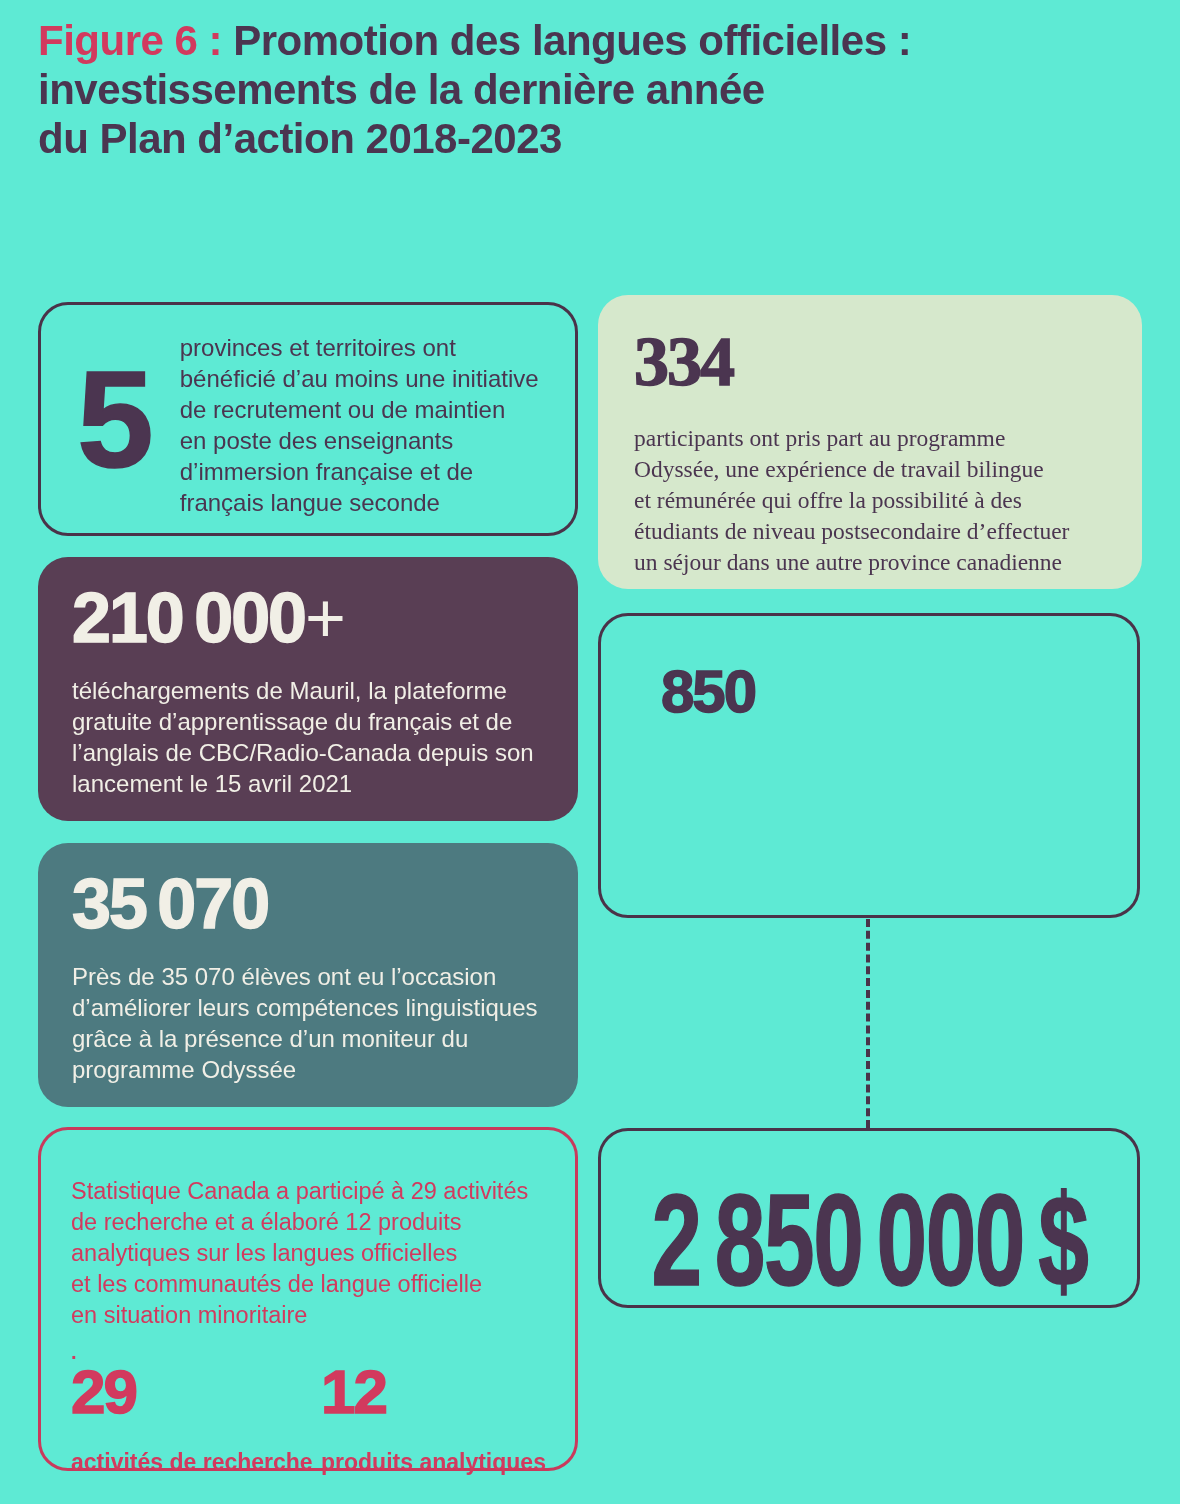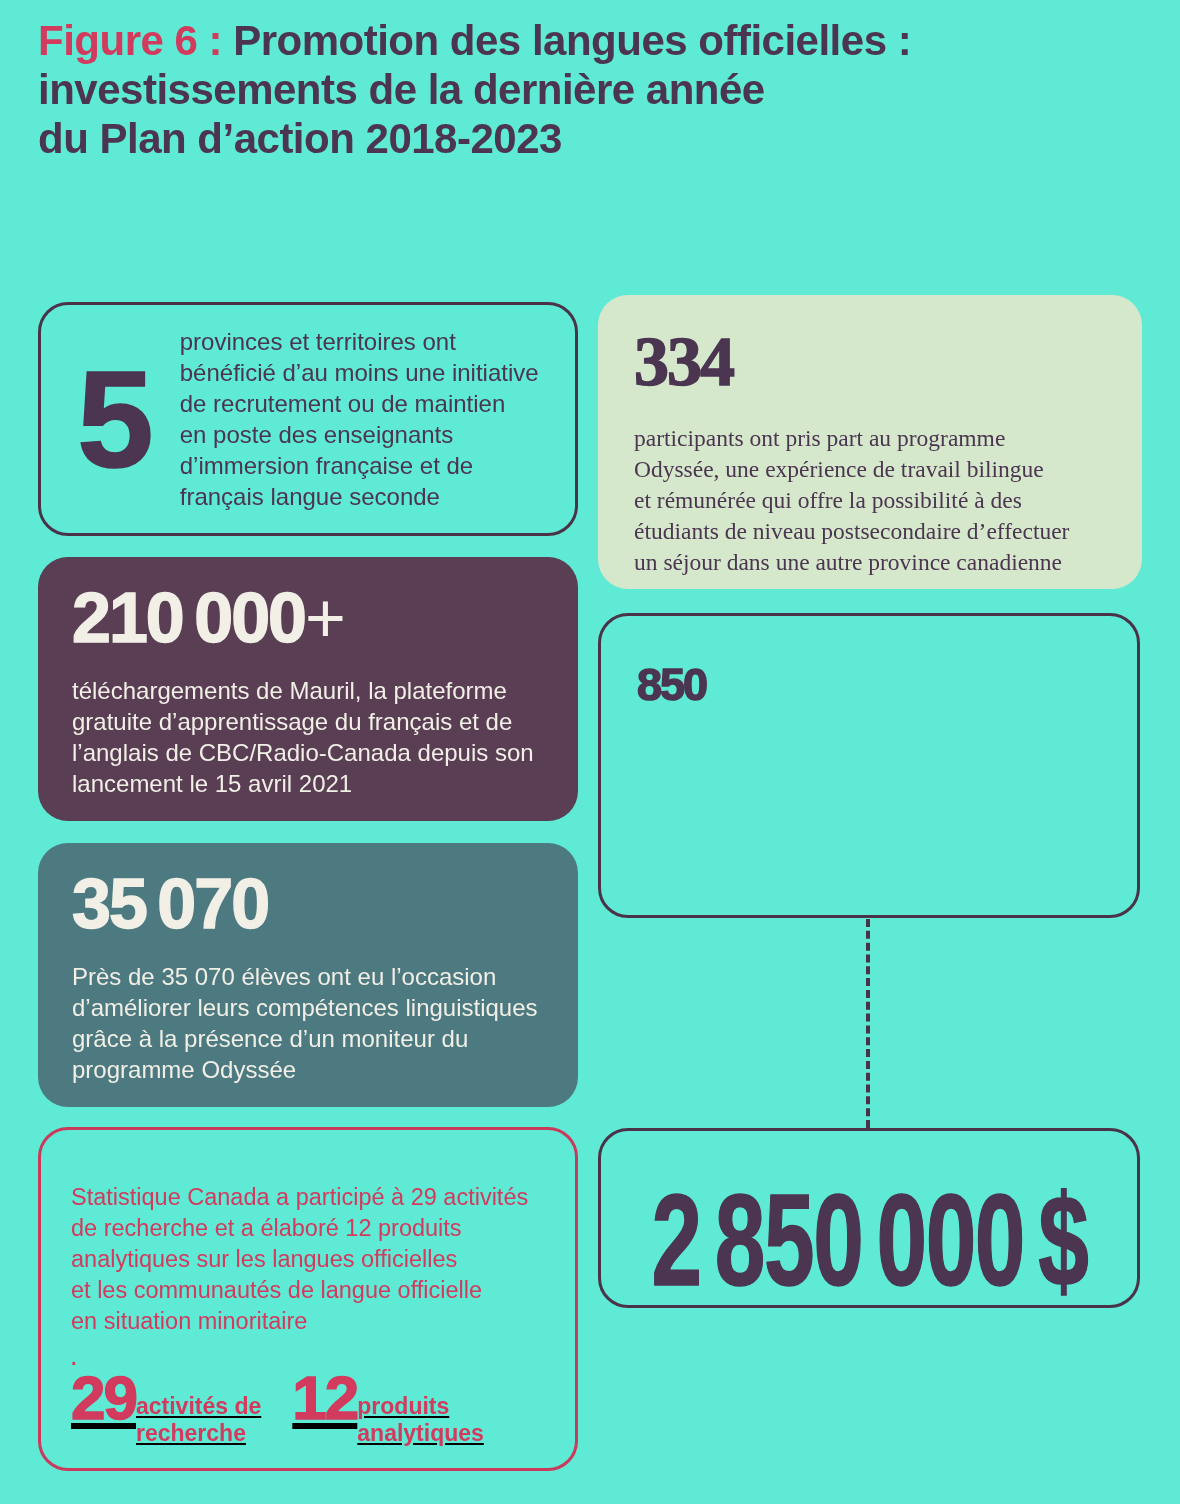--- a/index.html
+++ b/index.html
@@ -34,20 +34,21 @@
     letter-spacing:-2px; word-spacing:-6px;
     -webkit-text-stroke:1.5px currentColor;
   }
   .dark-ink  { color:#4b3550; }
   .cream-ink { color:#f1efe6; }
   .pink-ink  { color:#d23a5e; }
 
   .body-text {
     font-size:24px; line-height:31px;
     white-space:pre-line;
+    margin-top:12px;
   }
 
   
   .card-provinces {
     left:38px; top:302px; width:540px; height:234px;
     display:flex; align-items:center;
     padding:20px 28px 20px 36px;
   }
   .card-provinces .big-num { font-size:138px; margin-right:28px; }
 
@@ -64,44 +65,44 @@
   .card-eleves {
     left:38px; top:843px; width:540px; height:264px;
     padding:26px 30px 0 34px;
   }
   .card-eleves .big-num { font-size:70px; }
   .card-eleves .body-text { margin-top:22px; }
 
   
   .card-statcan {
     left:38px; top:1127px; width:540px; height:344px;
-    padding:52px 26px 0 30px;
+    padding:34px 26px 0 30px;
   }
   .card-statcan .body-text { font-size:23.5px; }
   .statcan-dot { display:block; font-size:20px; font-weight:700; line-height:10px; margin-top:16px; }
   .stats-row { display:flex; margin-top:4px; }
-  .stat-col { display:flex; flex-direction:row;text-decoration:underline; }
+  .stat-col { display:flex; flex-direction:column; }
   .stat-col.first { width:250px; }
   .stats-row .big-num { font-size:62px; }
   .stat-label { font-size:23px; font-weight:700; margin-top:26px; }
 
   
   .card-participants {
     left:598px; top:295px; width:544px; height:294px;
     padding:32px 30px 0 36px;
   }
   .card-participants .big-num { font-size:70px; }
   .card-participants .body-text { margin-top:26px; font-size:23.5px; }
 
   
   .card-bourses {
     left:598px; top:613px; width:542px; height:305px;
     padding:46px 30px 0 36px;
   }
-  .card-bourses .big-num { font-size:45px; }
+  .card-bourses .big-num { font-size:60px;margin-left:24px; }
   .card-bourses .body-text { margin-top:26px; }
 
   
   .connector {
     position:absolute; left:866px; top:919px;
     height:209px; width:0;
     border-left:4px dashed #4a3349;
   }
 
   

